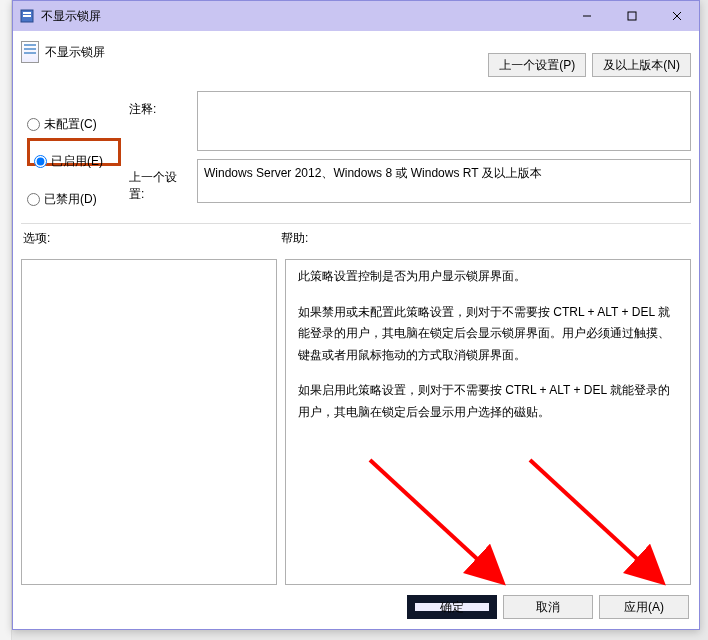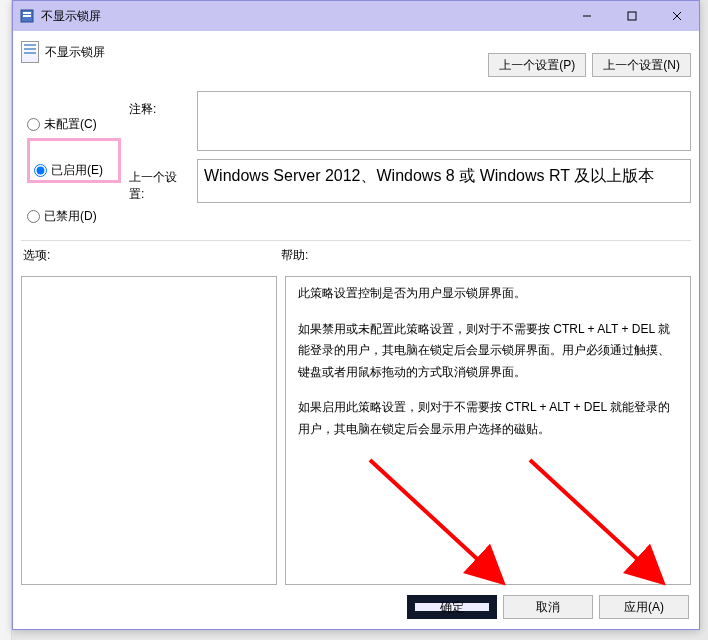--- a/index.html
+++ b/index.html
@@ -112,23 +112,23 @@
   .radio-row {
     display: flex;
     align-items: center;
     gap: 4px;
     height: 28px;
     font-size: 12px;
     margin-top: 19px;
   }
   .radio-row input { margin: 0; }
   .highlight-box {
-    border: 3px solid #f9a8d4;
+    border: 3px solid #c2410c;
     padding: 0 4px;
-    height: 45px;
+    height: 28px;
     display: flex;
     align-items: center;
     gap: 4px;
   }
   .right-col {
     flex: 1;
     display: flex;
     flex-direction: column;
     gap: 8px;
   }
@@ -140,21 +140,21 @@
     width: 60px;
     padding-top: 4px;
     margin-top: 6px;
   }
   .text-box {
     flex: 1;
     min-height: 60px;
     border: 1px solid #b0b0b0;
     background: #fff;
     padding: 4px 6px;
-    font-size: 16px;
+    font-size: 12px;
     line-height: 1.5;
   }
   .text-box.small { min-height: 40px; }
 
   .divider {
     height: 1px;
     background: #ddd;
     margin: 10px 0 6px 0;
   }
   .labels-row {
@@ -239,21 +239,21 @@
 
   <div class="body">
 
     <div class="header-row">
       <div class="header-left">
         <span class="page-icon"></span>
         <span>不显示锁屏</span>
       </div>
       <div class="header-buttons">
         <button class="btn">上一个设置(P)</button>
-        <button class="btn">上一个设置(N)</button>
+        <button class="btn">及以上版本(N)</button>
       </div>
     </div>
 
     <div class="config-area">
       <div class="radio-col">
         <label class="radio-row">
           <input type="radio" name="cfg" style="">
           <span>未配置(C)</span>
         </label>
         <div class="highlight-box">

